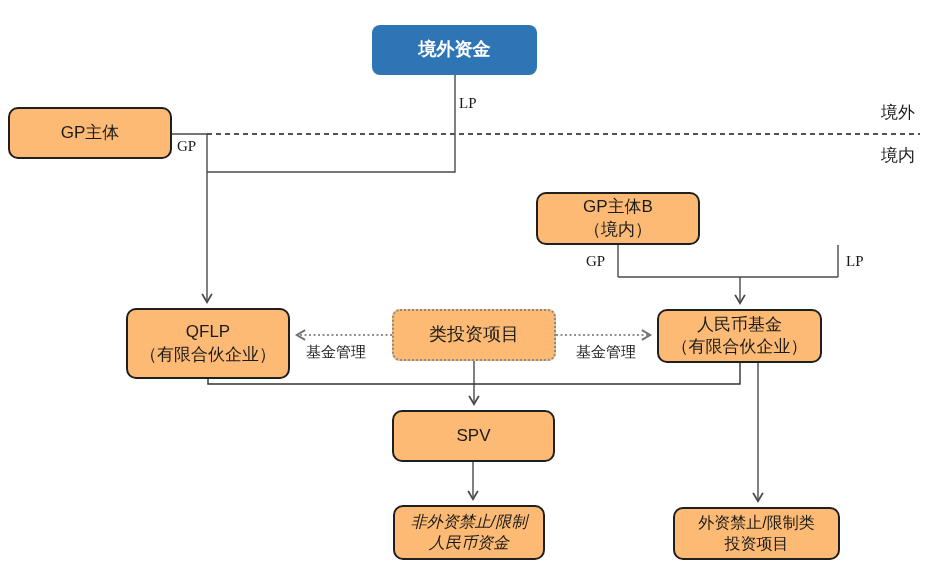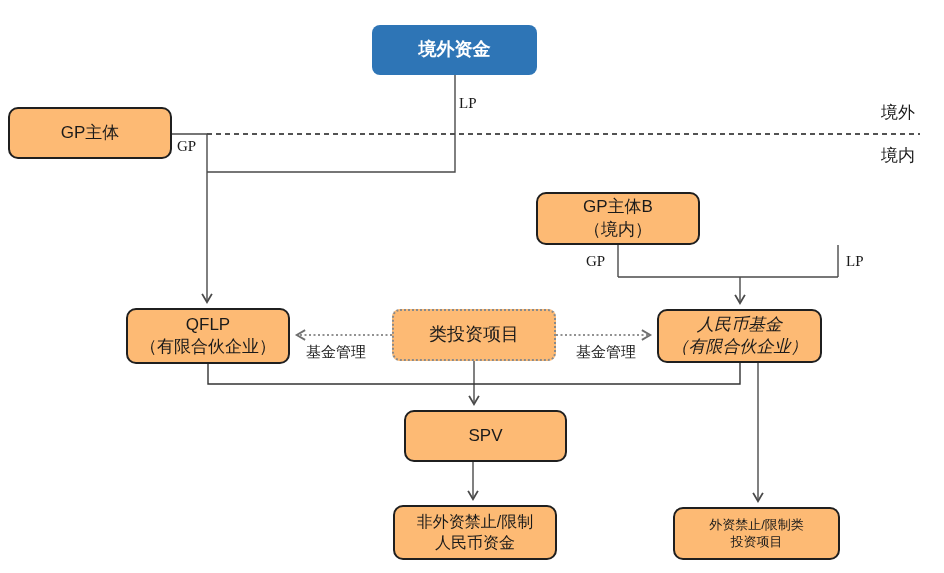--- a/index.html
+++ b/index.html
@@ -70,44 +70,44 @@
   <div class="node" style="left:8px;top:107px;width:164px;height:52px;">
     <span class="l">GP主体</span>
   </div>
 
   <div class="node" style="left:536px;top:192px;width:164px;height:53px;">
     <span class="l">GP主体B</span>
     <span class="l">（境内）</span>
   </div>
 
 
-  <div class="node" style="left:126px;top:308px;width:164px;height:56px;">
+  <div class="node" style="left:126px;top:308px;width:164px;height:71px;">
     <span class="l">QFLP</span>
     <span class="l">（有限合伙企业）</span>
   </div>
 
   <div class="node dotted" style="left:392px;top:309px;width:164px;height:52px;">
     <span class="l">类投资项目</span>
   </div>
 
-  <div class="node" style="left:657px;top:309px;width:165px;height:54px;font-style:italic;">
+  <div class="node" style="left:657px;top:309px;width:165px;height:54px;">
     <span class="l">人民币基金</span>
     <span class="l">（有限合伙企业）</span>
   </div>
 
-  <div class="node" style="left:392px;top:410px;width:163px;height:52px;margin-left:12px;">
+  <div class="node" style="left:392px;top:410px;width:163px;height:52px;">
     <span class="l">SPV</span>
   </div>
 
-  <div class="node" style="left:393px;top:505px;width:164px;height:55px;font-size:16px;">
+  <div class="node" style="left:393px;top:505px;width:152px;height:55px;font-size:16px;font-style:italic;">
     <span class="l">非外资禁止/限制</span>
     <span class="l">人民币资金</span>
   </div>
 
-  <div class="node" style="left:673px;top:507px;width:167px;height:53px;font-size:13px;">
+  <div class="node" style="left:673px;top:507px;width:167px;height:53px;font-size:16px;">
     <span class="l">外资禁止/限制类</span>
     <span class="l">投资项目</span>
   </div>
 
   <span class="edge-label" style="left:459px;top:95px;">LP</span>
   <span class="edge-label" style="left:177px;top:138px;">GP</span>
   <span class="edge-label" style="left:586px;top:253px;">GP</span>
   <span class="edge-label" style="left:846px;top:253px;">LP</span>
   <span class="edge-label" style="left:306px;top:343px;">基金管理</span>
   <span class="edge-label" style="left:576px;top:343px;">基金管理</span>

